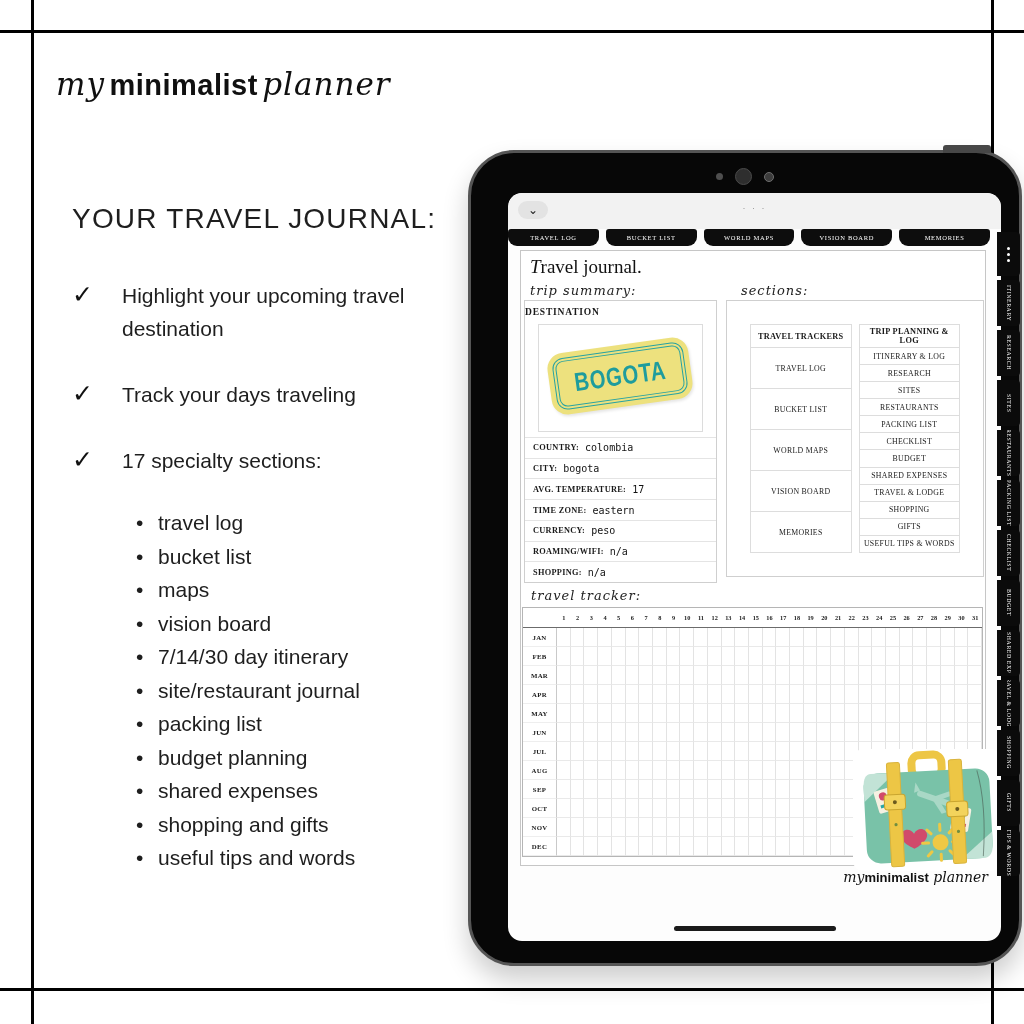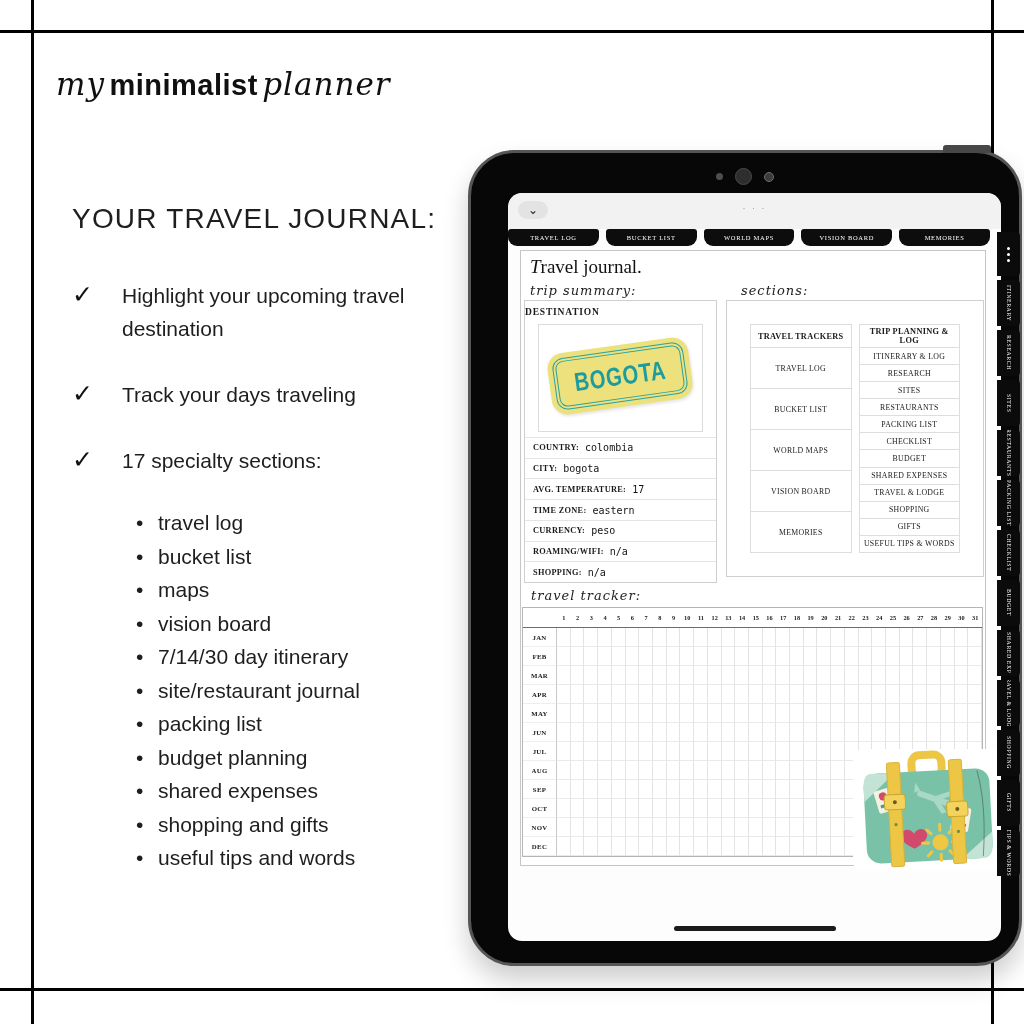--- a/index.html
+++ b/index.html
@@ -708,20 +708,24 @@
             <rect x="96" y="56" width="21" height="15" rx="3" fill="#F3D35C" stroke="#C9A52F" stroke-width="1"></rect>
             <circle cx="44.5" cy="53.5" r="2" fill="#6b5a1e"></circle>
             <circle cx="106.5" cy="63.5" r="2" fill="#6b5a1e"></circle>
             <circle cx="44.5" cy="76" r="1.6" fill="#50803f" opacity=".8"></circle>
             <circle cx="106.5" cy="86" r="1.6" fill="#50803f" opacity=".8"></circle>
           </g>
         </svg>
       </div>
     </div>
 
+    <div class="brand-small">
+      <span class="script">my</span><span class="bold">minimalist</span>
+      <span class="script">planner</span>
+    </div>
     <div class="home-bar"></div>
   </div>
 </div>
 
 <div class="side-strip">
   <div class="side-more">
       <i></i>
       <i></i>
       <i></i>
     </div>

